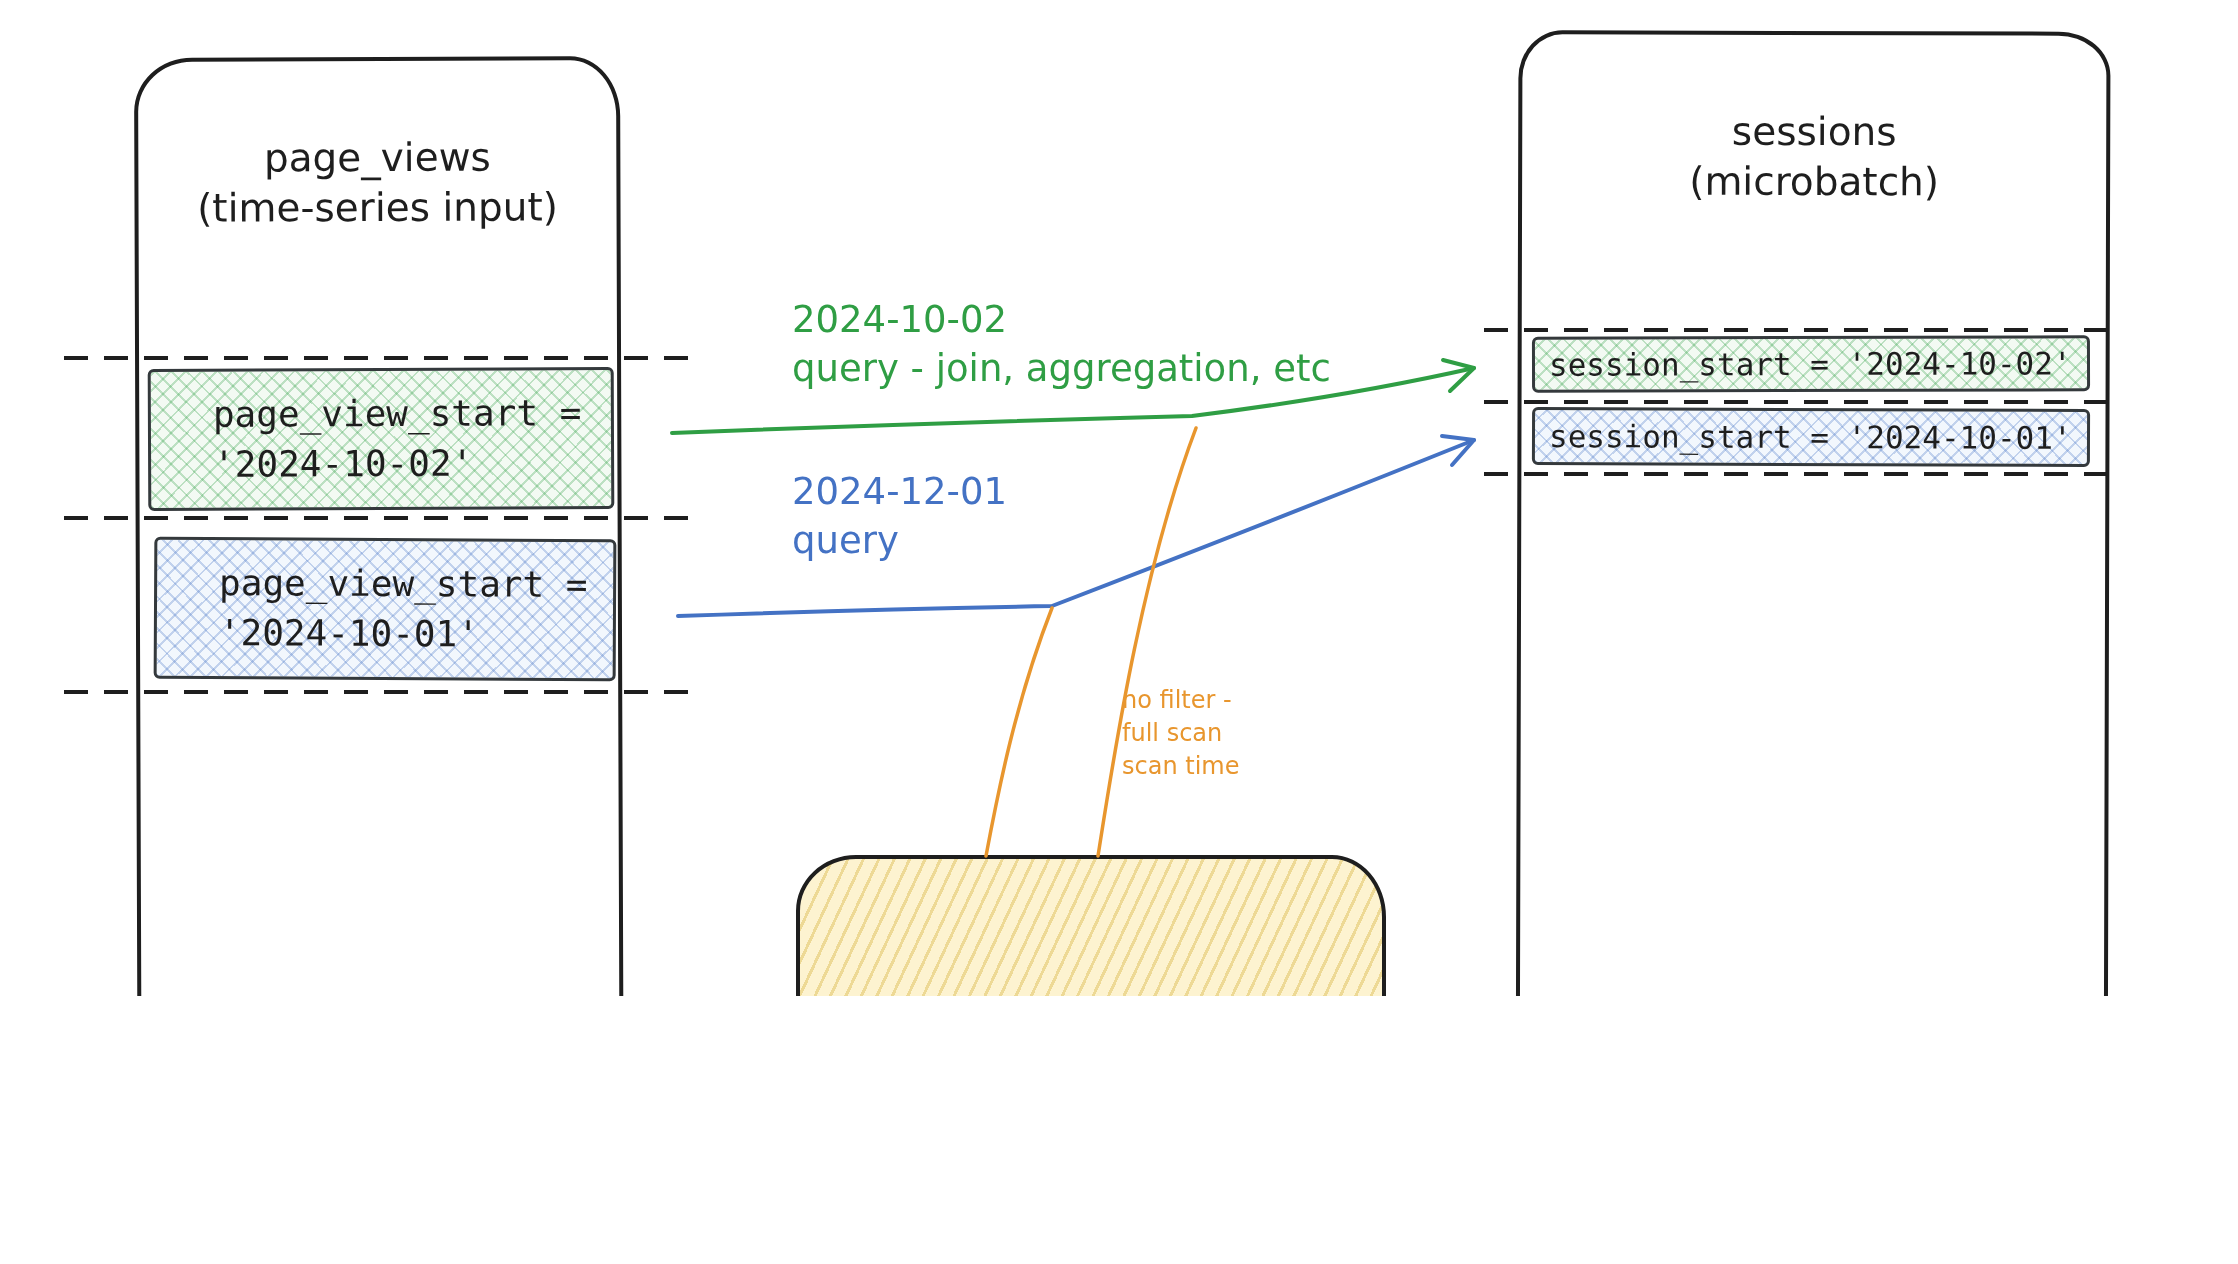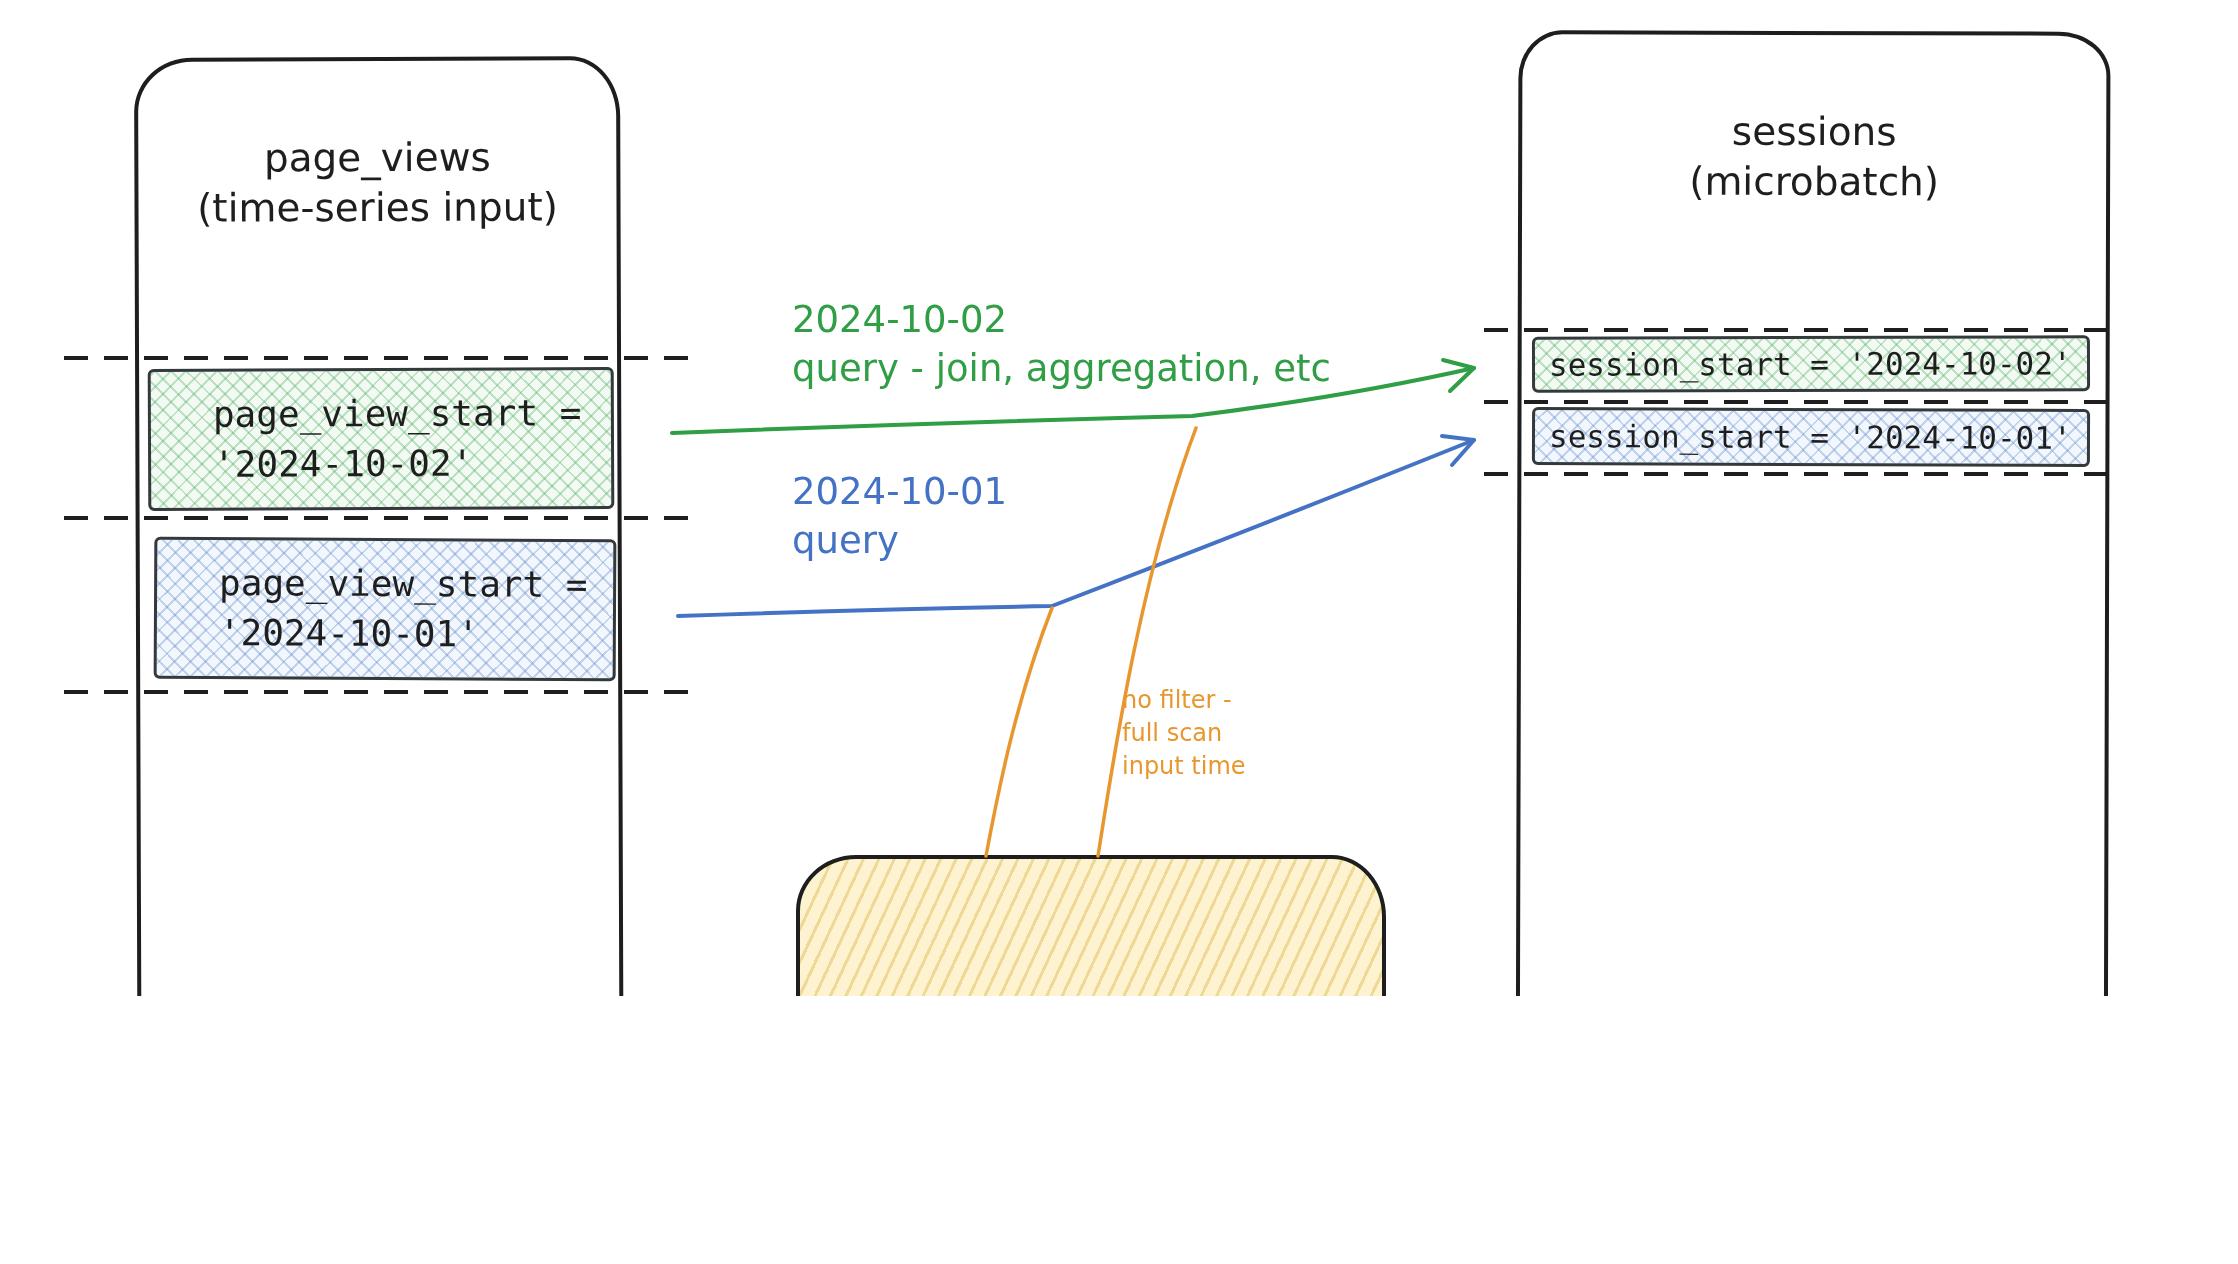--- a/index.html
+++ b/index.html
@@ -125,27 +125,27 @@
 
   <div id="customers" class="hatch-yellow">
     <div>customers</div>
   </div>
 
   <div id="ann-green" class="ann">
     <div>2024-10-02</div>
     <div>query - join, aggregation, etc</div>
   </div>
   <div id="ann-blue" class="ann">
-    <div>2024-10-01</div>
+    <div>2024-12-01</div>
     <div>query</div>
   </div>
   <div id="ann-orange" class="ann">
     <div>no filter -</div>
     <div>full scan</div>
-    <div>input time</div>
+    <div>scan time</div>
   </div>
 
   <svg id="arrow-layer" viewBox="0 0 2238 1264">
 
     <path class="arrow" style="stroke:var(--green)" d="M 672 433 Q 930 423 1192 416 Q 1345 397 1474 368"></path>
     <polyline class="arrow" style="stroke:var(--green)" points="1443,360 1474,368 1450,391"></polyline>
 
     <path class="arrow" style="stroke:var(--blue)" d="M 678 616 Q 880 609 1052 606 Q 1280 518 1474 440"></path>
     <polyline class="arrow" style="stroke:var(--blue)" points="1442,436 1474,440 1452,465"></polyline>
 

